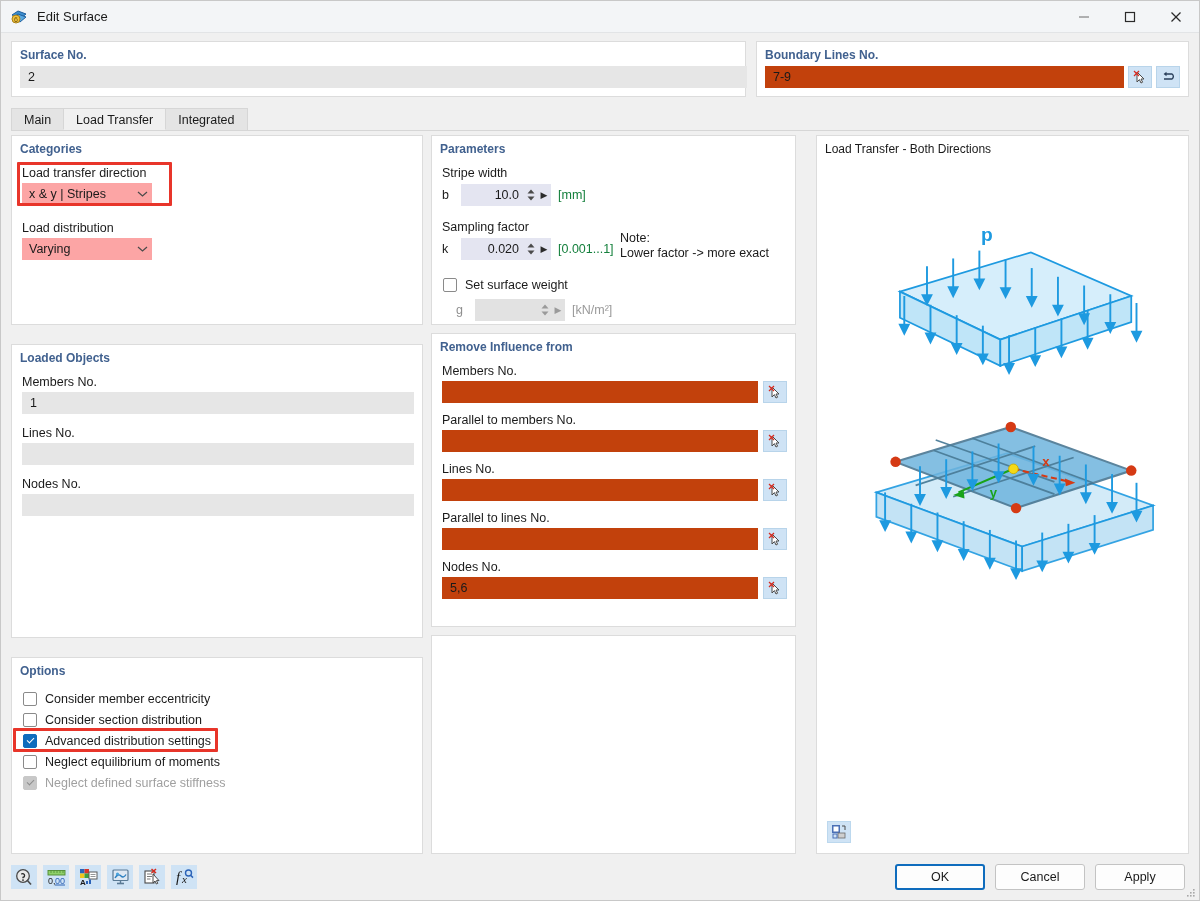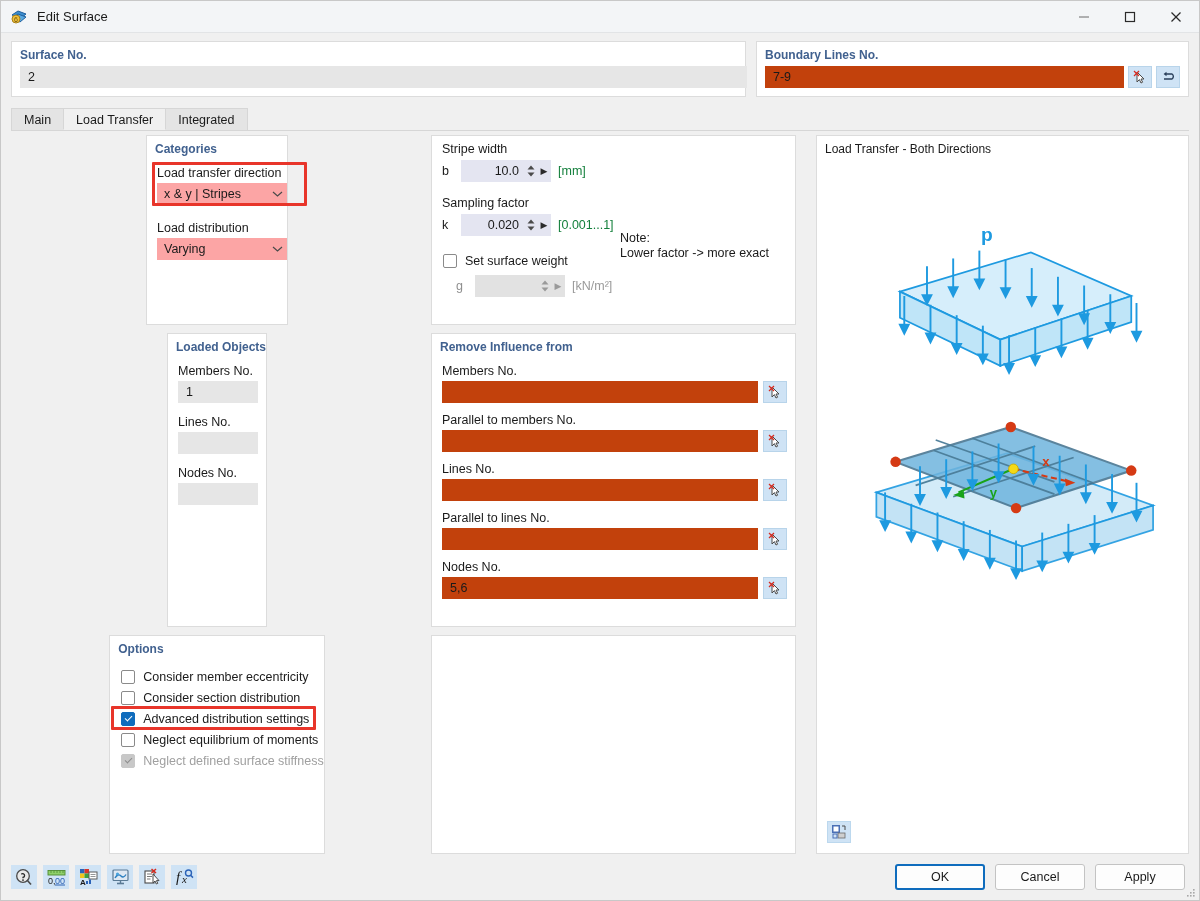--- a/index.html
+++ b/index.html
@@ -152,21 +152,21 @@
 
   
   .content {
     flex: 1 1 auto;
     display: flex;
     gap: 8px;
     padding: 4px 10px 0 10px;
     box-sizing: border-box;
     min-height: 0;
   }
-  .col-left   { width: 412px; display: flex; flex-direction: column; gap: 8px; align-items: center; }
+  .col-left   { width: 412px; display: flex; flex-direction: column; gap: 19px; }
   .col-mid    { width: 365px; display: flex; flex-direction: column; gap: 8px; }
   .col-right  { flex: 1; display: flex; flex-direction: column; padding-left: 12px; }
 
   .box-categories { height: 190px; }
   .box-loaded     { height: 294px; }
   .box-options    { flex: 1; }
   .box-params     { height: 190px; }
   .box-remove     { height: 294px; }
   .box-blank      { flex: 1; }
   .box-preview    { flex: 1; }
@@ -501,20 +501,21 @@
         <div class="cb-row">
           <span class="cb disabled-checked"></span>
           <span class="cb-label dim">Neglect defined surface stiffness</span>
         </div>
       </div>
     </div>
 
     <div class="col-mid">
 
       <div class="group-box box-params">
+        <div class="group-title">Parameters</div>
         <div style="height:6px"></div>
         <div class="p-label">Stripe width</div>
         <div class="p-row">
           <span class="p-sym">b</span>
           <span class="spin">
             <span class="sv">10.0</span>
             <span class="arrows">
               <svg width="8" height="5" viewBox="0 0 8 5">
                   <path d="M4 0.5 L7.5 4.5 L0.5 4.5 Z" fill="#4a4a4a"></path>
                 </svg>

